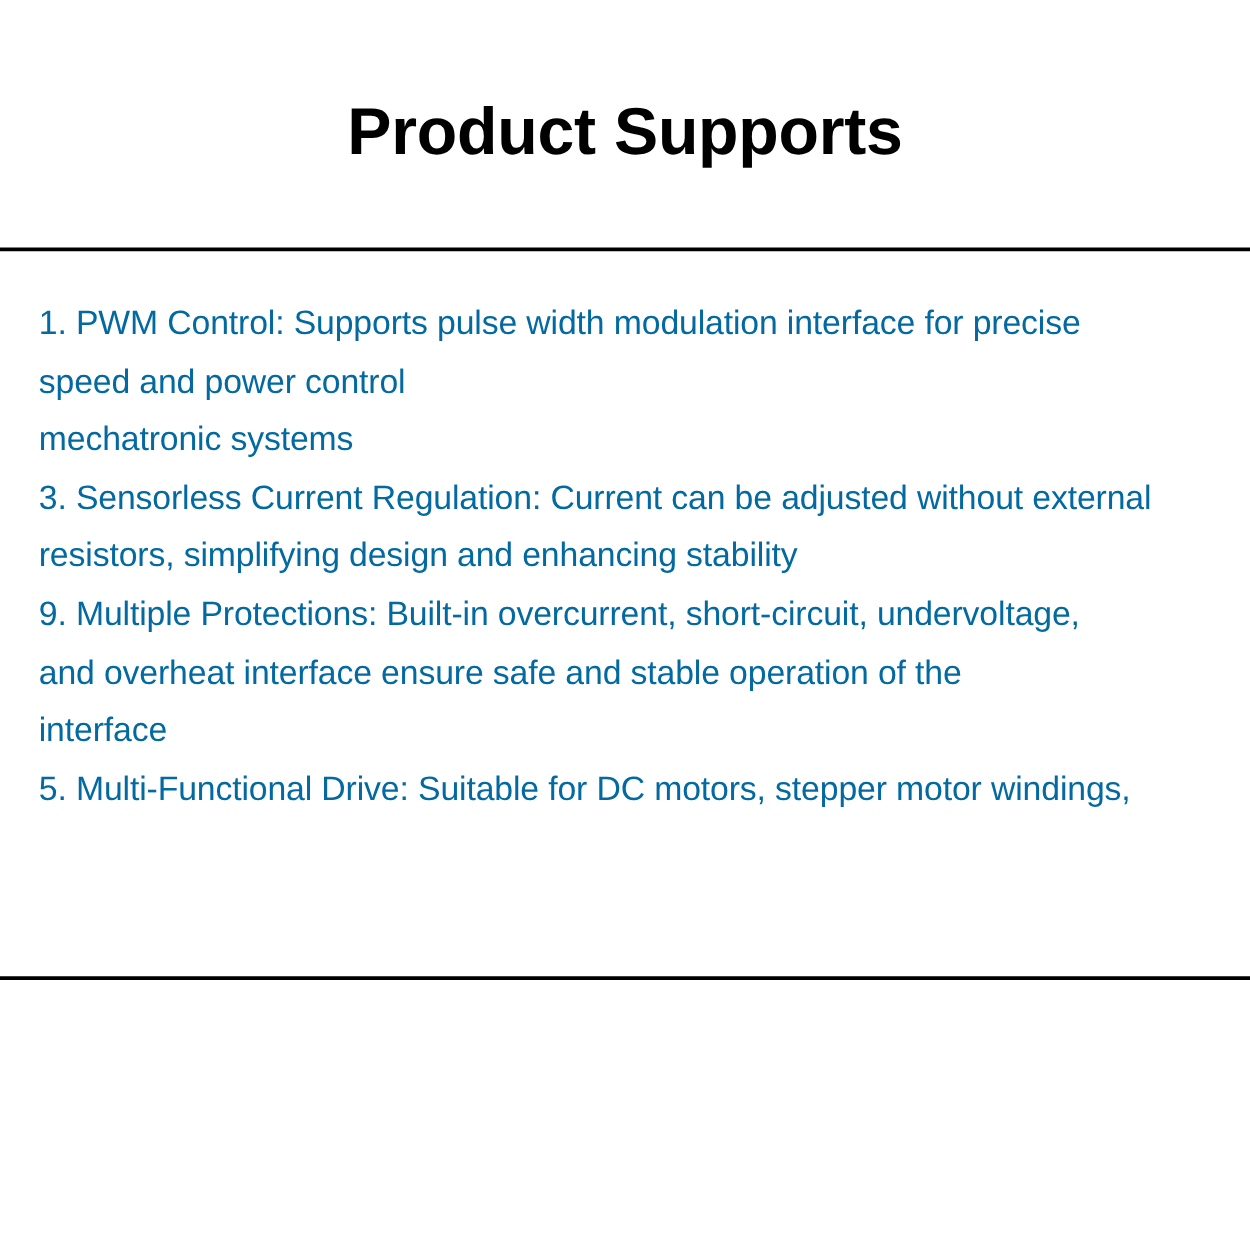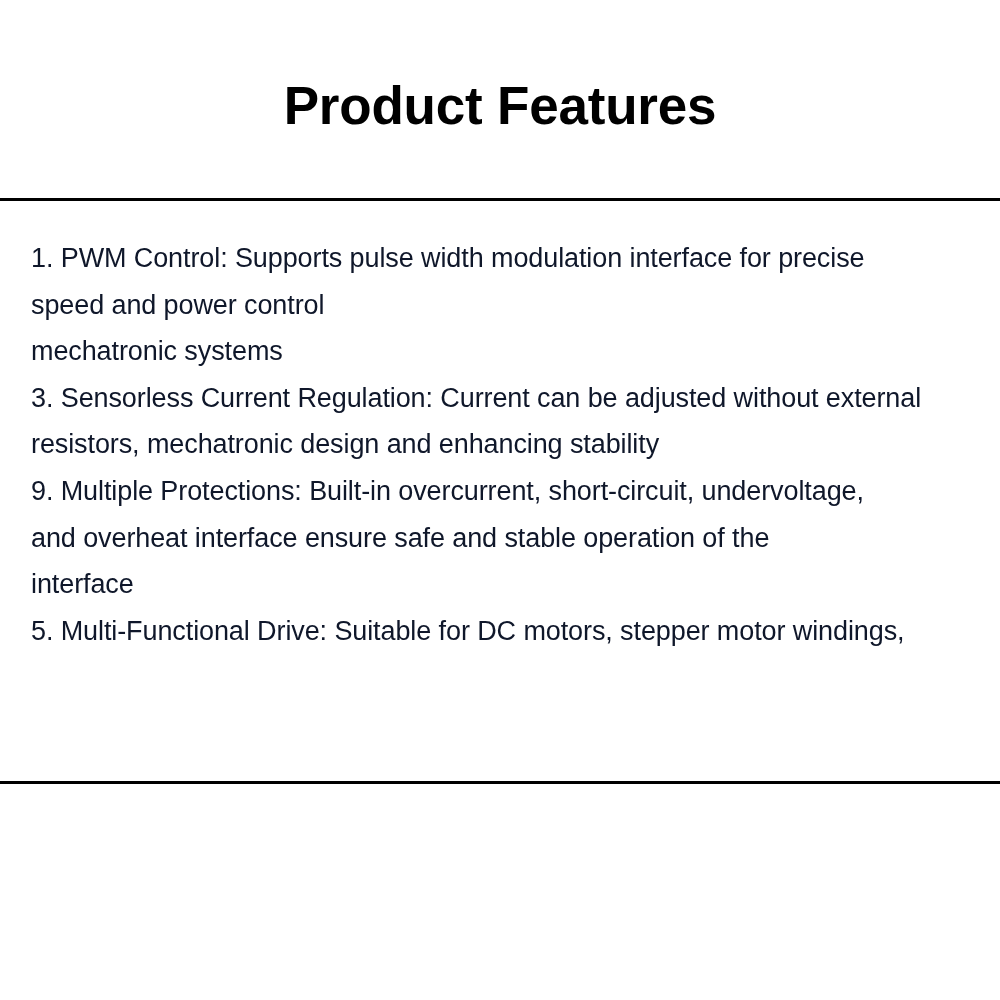--- a/index.html
+++ b/index.html
@@ -62,42 +62,42 @@
     left: 0;
     width: 1000px;
     height: 580px;
     padding: 34px 16px 0 31px;
     box-sizing: border-box;
   }
   .feature-line {
     font-size: 27px;
     font-weight: 400;
     line-height: 46.6px;
-    color: #0f172a;
+    color: #0369a1;
     white-space: nowrap;
     letter-spacing: -0.1px;
   }
 </style>
 </head>
 <body>
 
 <div class="page">
 
   <div class="title-block">
-    <h1 class="doc-title">Product Features</h1>
+    <h1 class="doc-title">Product Supports</h1>
   </div>
 
   <div class="rule rule-top"></div>
 
   <div class="features-body">
     <div class="feature-line">1. PWM Control: Supports pulse width modulation interface for precise</div>
     <div class="feature-line">speed and power control</div>
     <div class="feature-line">mechatronic systems</div>
     <div class="feature-line">3. Sensorless Current Regulation: Current can be adjusted without external</div>
-    <div class="feature-line">resistors, mechatronic design and enhancing stability</div>
+    <div class="feature-line">resistors, simplifying design and enhancing stability</div>
     <div class="feature-line">9. Multiple Protections: Built-in overcurrent, short-circuit, undervoltage,</div>
     <div class="feature-line">and overheat interface ensure safe and stable operation of the</div>
     <div class="feature-line">interface</div>
     <div class="feature-line">5. Multi-Functional Drive: Suitable for DC motors, stepper motor windings,</div>
   </div>
 
   <div class="rule rule-bottom"></div>
 
 </div>
 

